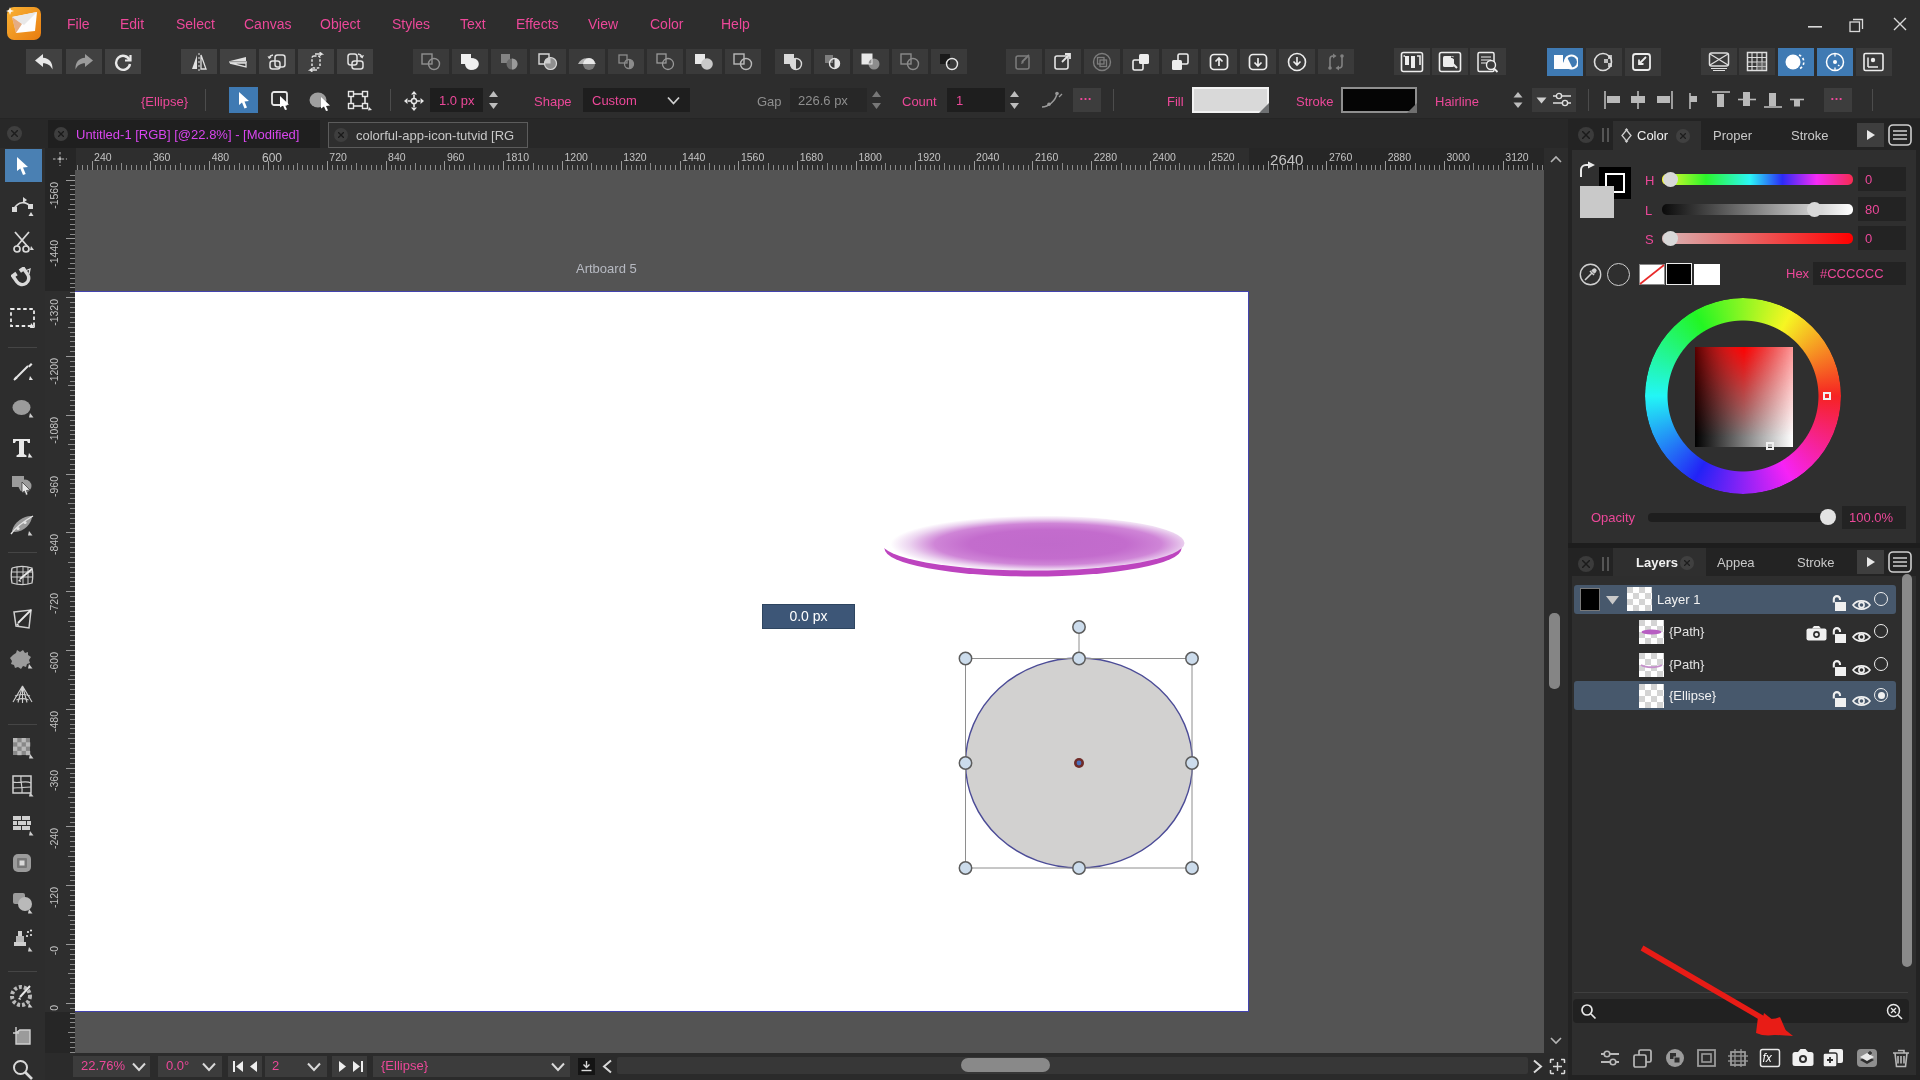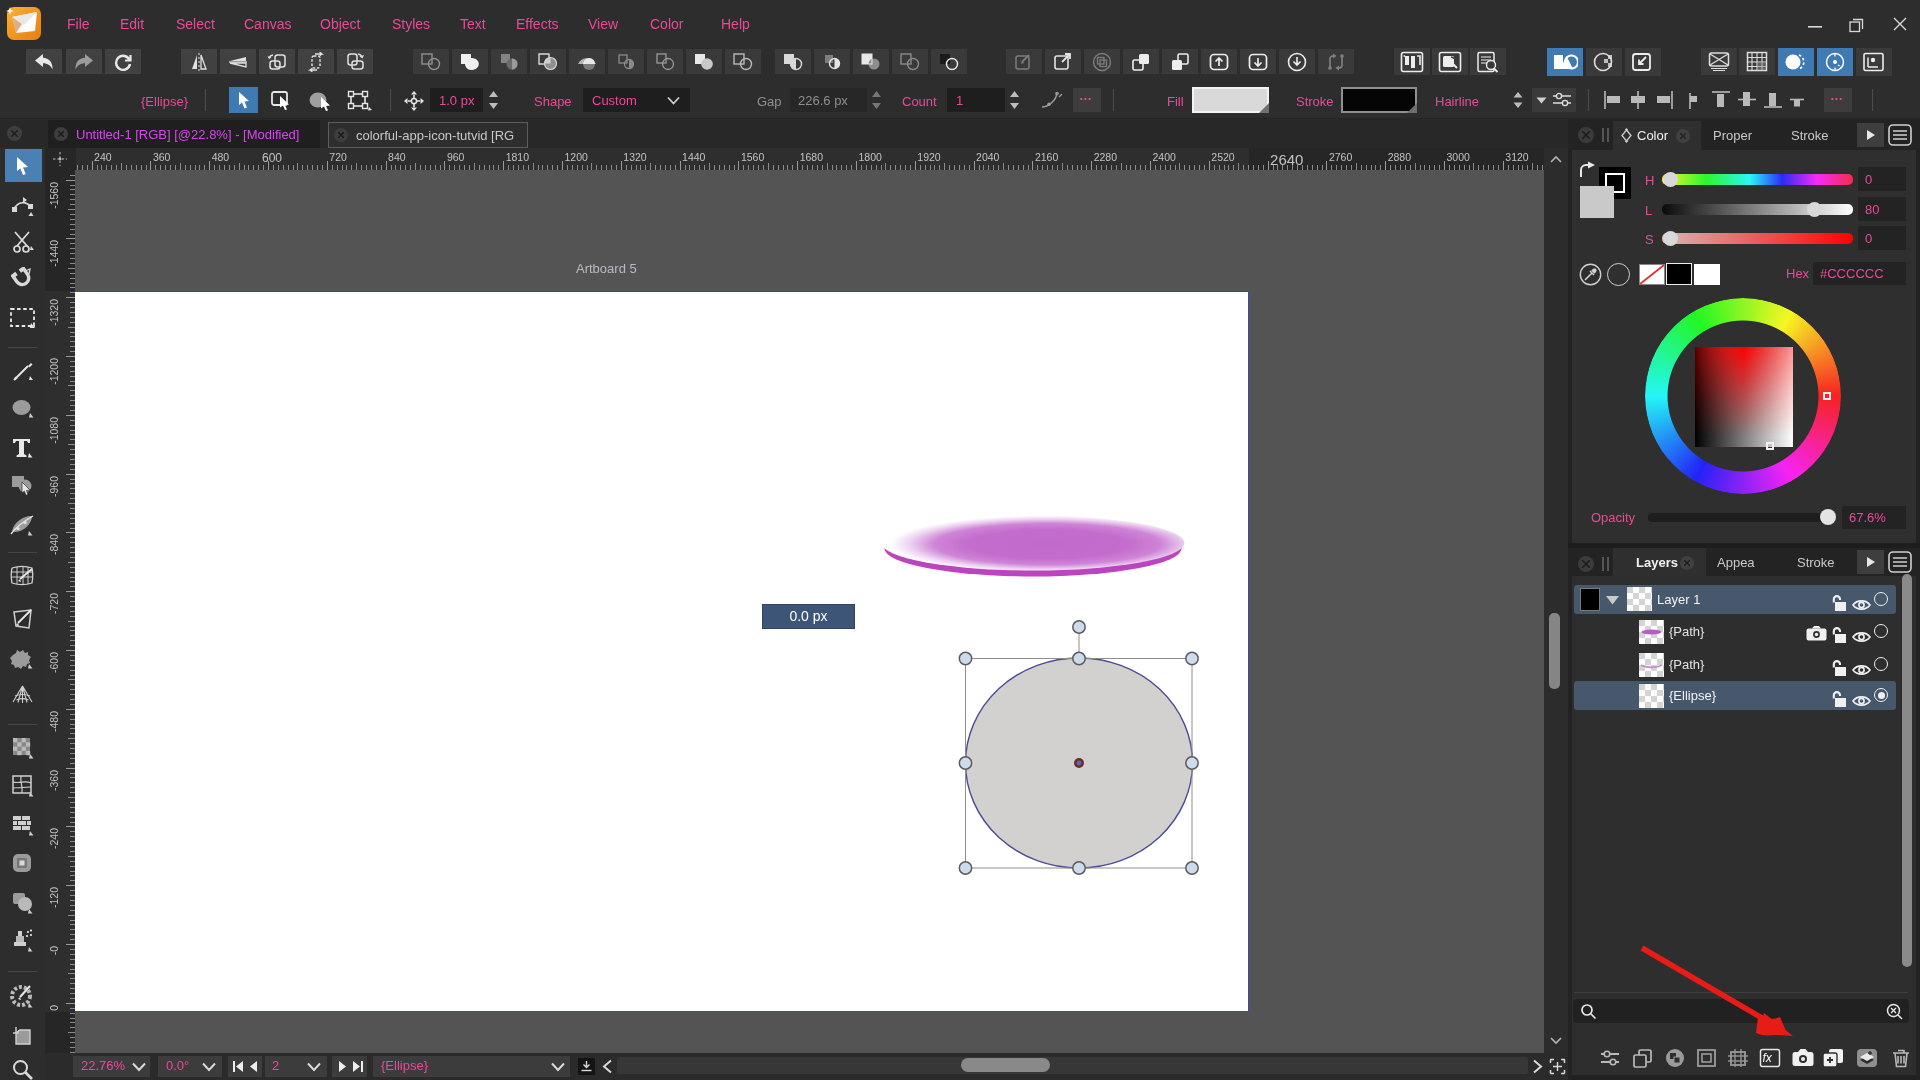--- a/index.html
+++ b/index.html
@@ -1356,21 +1356,21 @@
   </defs>
   <rect width="98" height="100" fill="url(#sqb)"></rect>
   <rect width="98" height="100" fill="url(#sqr)" mask="url(#vm)"></rect>
  </svg>
  <div class="abs" style="left:255px;top:273px;width:8px;height:8px;border:2px solid #f0f0f0"></div>
  <div class="abs" style="left:198px;top:323px;width:8px;height:8px;border:2px solid #f0f0f0"></div>
  <span class="lbl" style="left:23px;top:391px">Opacity</span>
  <div class="abs" style="left:80px;top:394px;width:180px;height:9px;border-radius:4px;background:#1e1e1e"></div>
  <div class="abs" style="left:252px;top:390px;width:16px;height:16px;border-radius:50%;background:#e3e3e3"></div>
  <div class="abs" style="left:274px;top:387px;width:64px;height:23px;background:#232323"></div>
- <span class="lbl" style="left:281px;top:391px">67.6%</span>
+ <span class="lbl" style="left:281px;top:391px">100.0%</span>
 
  <div class="abs" style="left:0;top:424px;width:352px;height:5px;background:#1d1d1d"></div>
 
  <div class="abs" style="left:10px;top:437px;width:16px;height:16px;border-radius:50%;background:#3b3b3b"></div>
  <svg class="abs" style="left:14px;top:441px" width="8" height="8">
       <path d="M0 0 L8 8 M8 0 L0 8" stroke="#1b1b1b" stroke-width="1.5"></path>
     </svg>
  <div class="abs" style="left:34px;top:438px;width:2px;height:14px;background:#555"></div>
  <div class="abs" style="left:39px;top:438px;width:2px;height:14px;background:#555"></div>
  <div class="abs" style="left:45px;top:429px;width:93px;height:28px;background:#2f2f2f"></div>

